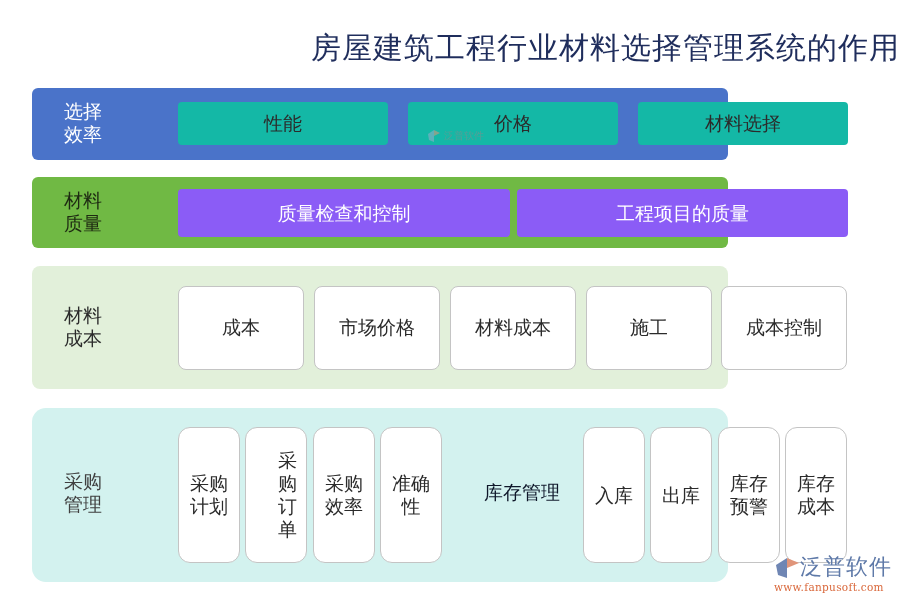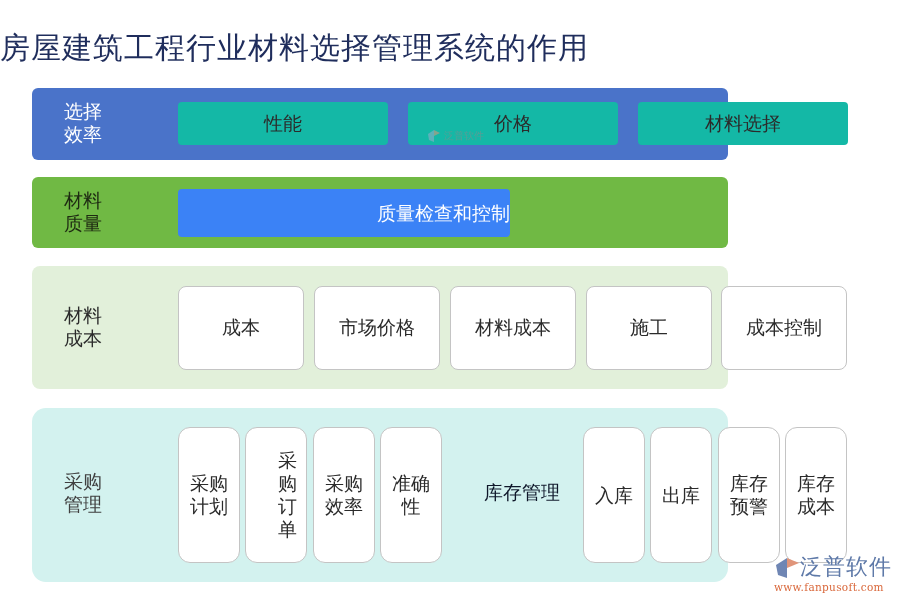--- a/index.html
+++ b/index.html
@@ -1,20 +1,20 @@
 <!DOCTYPE html>
 <html><head>
 <meta charset="utf-8">
 <style>
   * { box-sizing: border-box; margin: 0; padding: 0; }
   html, body { width: 900px; height: 600px; background: #ffffff; overflow: hidden; }
   body { position: relative; font-family: "DejaVu Serif", "Liberation Serif", serif; color: #2b2b2b; }
 
   .title {
-    position: absolute; left: 0; top: 28px; width: 900px; text-align: left;
+    position: absolute; left: 0; top: 28px; width: 900px; text-align: right;
     font-size: 30px; color: #1f2d5c; letter-spacing: 1px; font-weight: normal;
   }
 
   .band { position: absolute; left: 32px; width: 696px; border-radius: 6px; }
   .band-label {
     position: absolute; left: 0; width: 110px; font-size: 19px; line-height: 23px;
     font-family: "DejaVu Sans", "Liberation Sans", sans-serif;
   }
   .band-label span { display: block; padding-left: 32px; }
 
@@ -23,22 +23,22 @@
   #row1 .band-label { top: 12px; color: #ffffff; }
   .r1-box {
     position: absolute; top: 14px; height: 43px; width: 210px; background: #14b8a6;
     border-radius: 4px; text-align: center; line-height: 43px; font-size: 19px; color: #2b2b2b;
   }
 
   
   #row2 { top: 177px; height: 71px; background: #70b944; }
   #row2 .band-label { top: 12px; color: #1e2a12; }
   .r2-box {
-    position: absolute; top: 12px; height: 48px; background: #3b82f6;
-    border-radius: 4px; text-align: right; line-height: 48px; font-size: 19px; color: #ffffff;
+    position: absolute; top: 12px; height: 48px; background: #8b5cf6;
+    border-radius: 4px; text-align: center; line-height: 48px; font-size: 19px; color: #ffffff;
   }
 
   
   #row3 { top: 266px; height: 123px; background: #e2f0da; border-radius: 8px; }
   #row3 .band-label { top: 38px; color: #2b2b2b; }
   .r3-box {
     position: absolute; top: 20px; height: 84px; width: 126px; background: #ffffff;
     border: 1.5px solid #c4c4c4; border-radius: 8px; text-align: center; line-height: 81px;
     font-size: 19px; color: #2b2b2b;
   }
@@ -99,20 +99,21 @@
   </svg>
   <span class="txt">泛普软件</span>
 </div>
 
 <div class="band" id="row2">
   <div class="band-label">
     <span>材料</span>
     <span>质量</span>
   </div>
   <div class="r2-box" style="left:146px; width:332px;">质量检查和控制</div>
+  <div class="r2-box" style="left:485px; width:331px;">工程项目的质量</div>
 </div>
 
 <div class="band" id="row3">
   <div class="band-label">
     <span>材料</span>
     <span>成本</span>
   </div>
   <div class="r3-box" style="left:146px;">成本</div>
   <div class="r3-box" style="left:282px;">市场价格</div>
   <div class="r3-box" style="left:418px;">材料成本</div>

